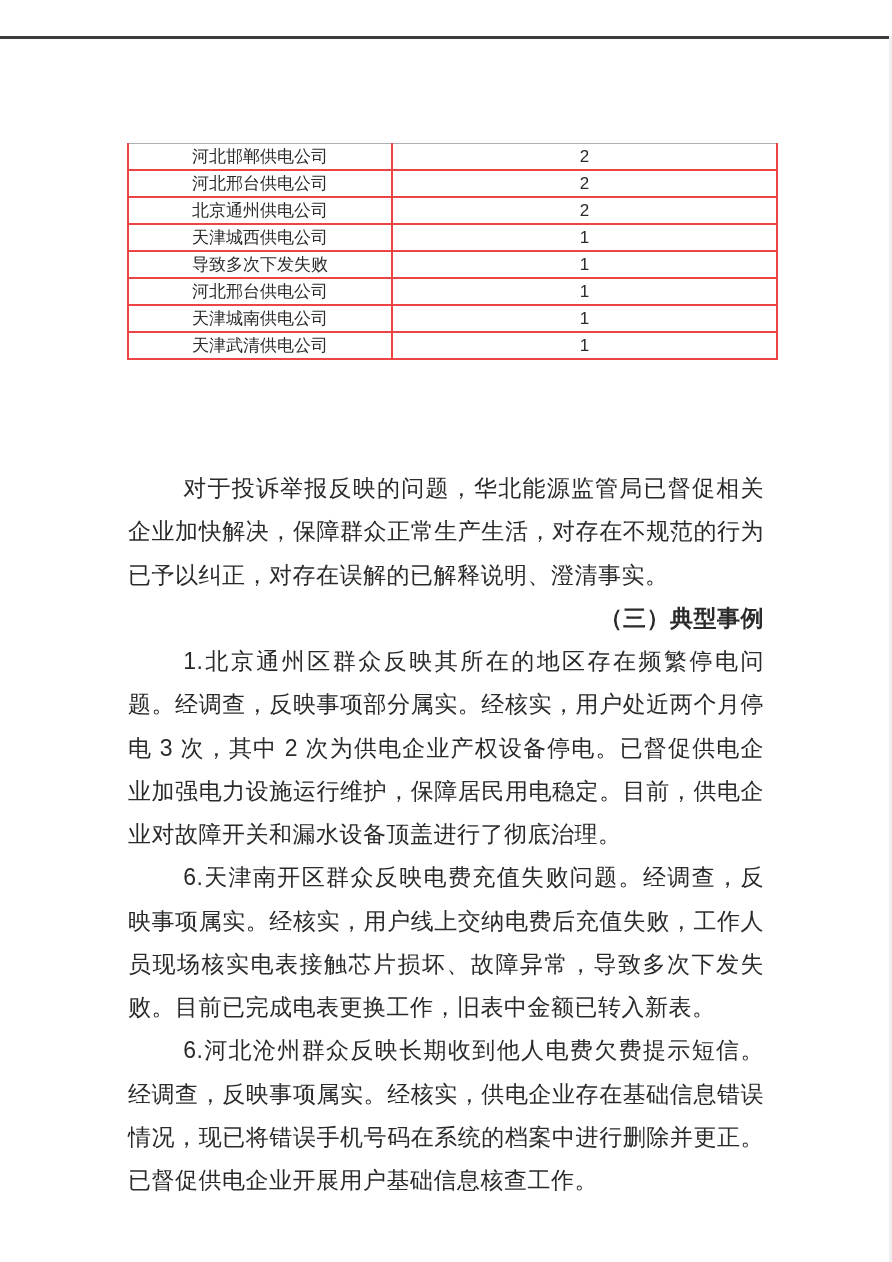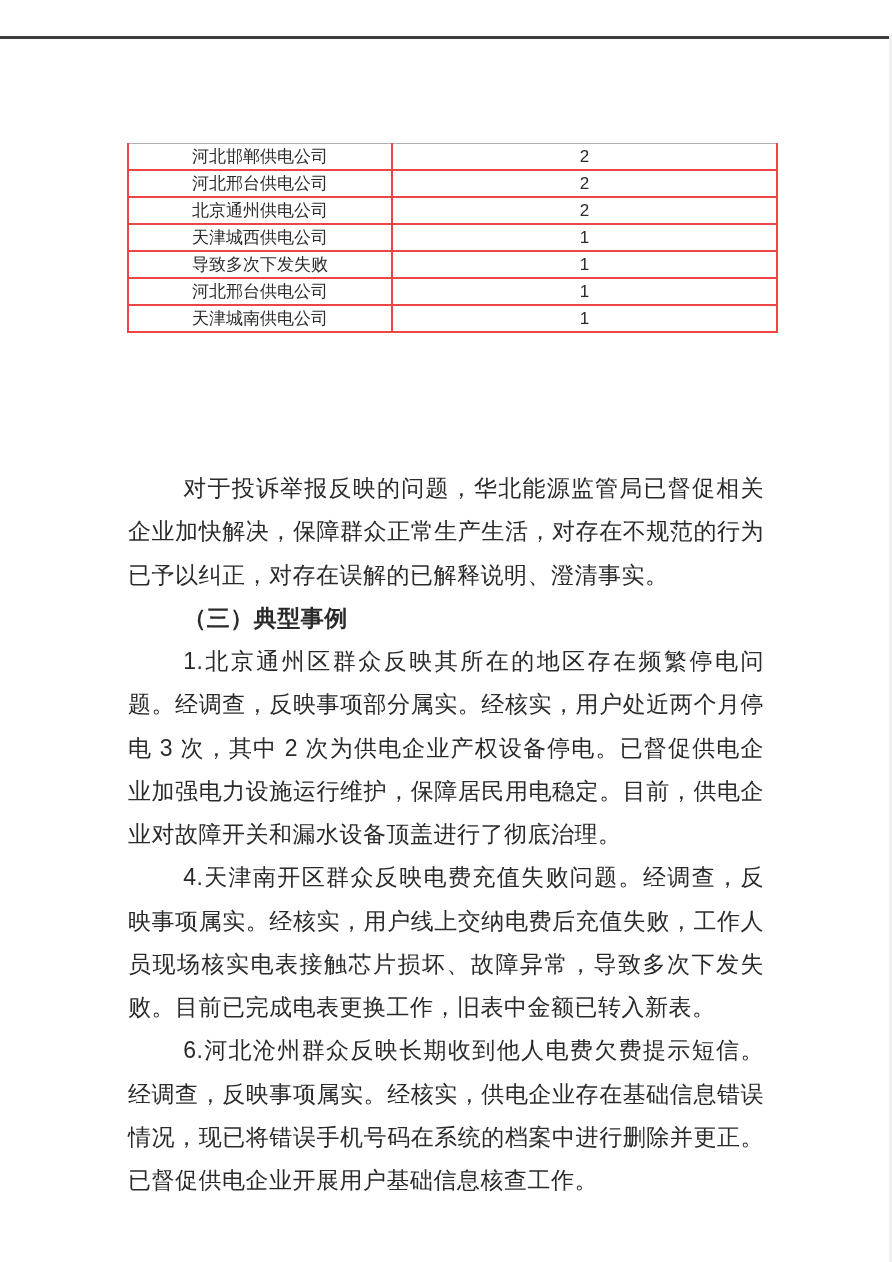--- a/index.html
+++ b/index.html
@@ -63,21 +63,21 @@
     line-height: 43.25px;
     text-align: justify;
     letter-spacing: 0.5px;
   }
   .content p {
     margin: 0;
     text-indent: 2.4em;
   }
   .content p.section-heading {
     font-weight: bold;
-    text-align: left;
+    text-align: right;
   }
 </style>
 </head>
 <body>
 
 <div class="page">
   <div class="top-bar"></div>
   <div class="right-edge"></div>
 
   <table class="doc-table">
@@ -113,23 +113,27 @@
       <td class="company-cell">河北邢台供电公司</td>
       <td class="count-cell">1</td>
     </tr>
 
     <tr>
       <td class="company-cell">天津城南供电公司</td>
       <td class="count-cell">1</td>
     </tr>
 
 
+    <tr>
+      <td class="company-cell">天津武清供电公司</td>
+      <td class="count-cell">1</td>
+    </tr>
   </tbody>
   </table>
 
   <div class="content">
     <p>对于投诉举报反映的问题，华北能源监管局已督促相关企业加快解决，保障群众正常生产生活，对存在不规范的行为已予以纠正，对存在误解的已解释说明、澄清事实。</p>
     <p class="section-heading">（三）典型事例</p>
     <p>1.北京通州区群众反映其所在的地区存在频繁停电问题。经调查，反映事项部分属实。经核实，用户处近两个月停电 3 次，其中 2 次为供电企业产权设备停电。已督促供电企业加强电力设施运行维护，保障居民用电稳定。目前，供电企业对故障开关和漏水设备顶盖进行了彻底治理。</p>
-    <p>4.天津南开区群众反映电费充值失败问题。经调查，反映事项属实。经核实，用户线上交纳电费后充值失败，工作人员现场核实电表接触芯片损坏、故障异常，导致多次下发失败。目前已完成电表更换工作，旧表中金额已转入新表。</p>
+    <p>6.天津南开区群众反映电费充值失败问题。经调查，反映事项属实。经核实，用户线上交纳电费后充值失败，工作人员现场核实电表接触芯片损坏、故障异常，导致多次下发失败。目前已完成电表更换工作，旧表中金额已转入新表。</p>
     <p>6.河北沧州群众反映长期收到他人电费欠费提示短信。经调查，反映事项属实。经核实，供电企业存在基础信息错误情况，现已将错误手机号码在系统的档案中进行删除并更正。已督促供电企业开展用户基础信息核查工作。</p>
   </div>
 </div>
 
 </body></html>

